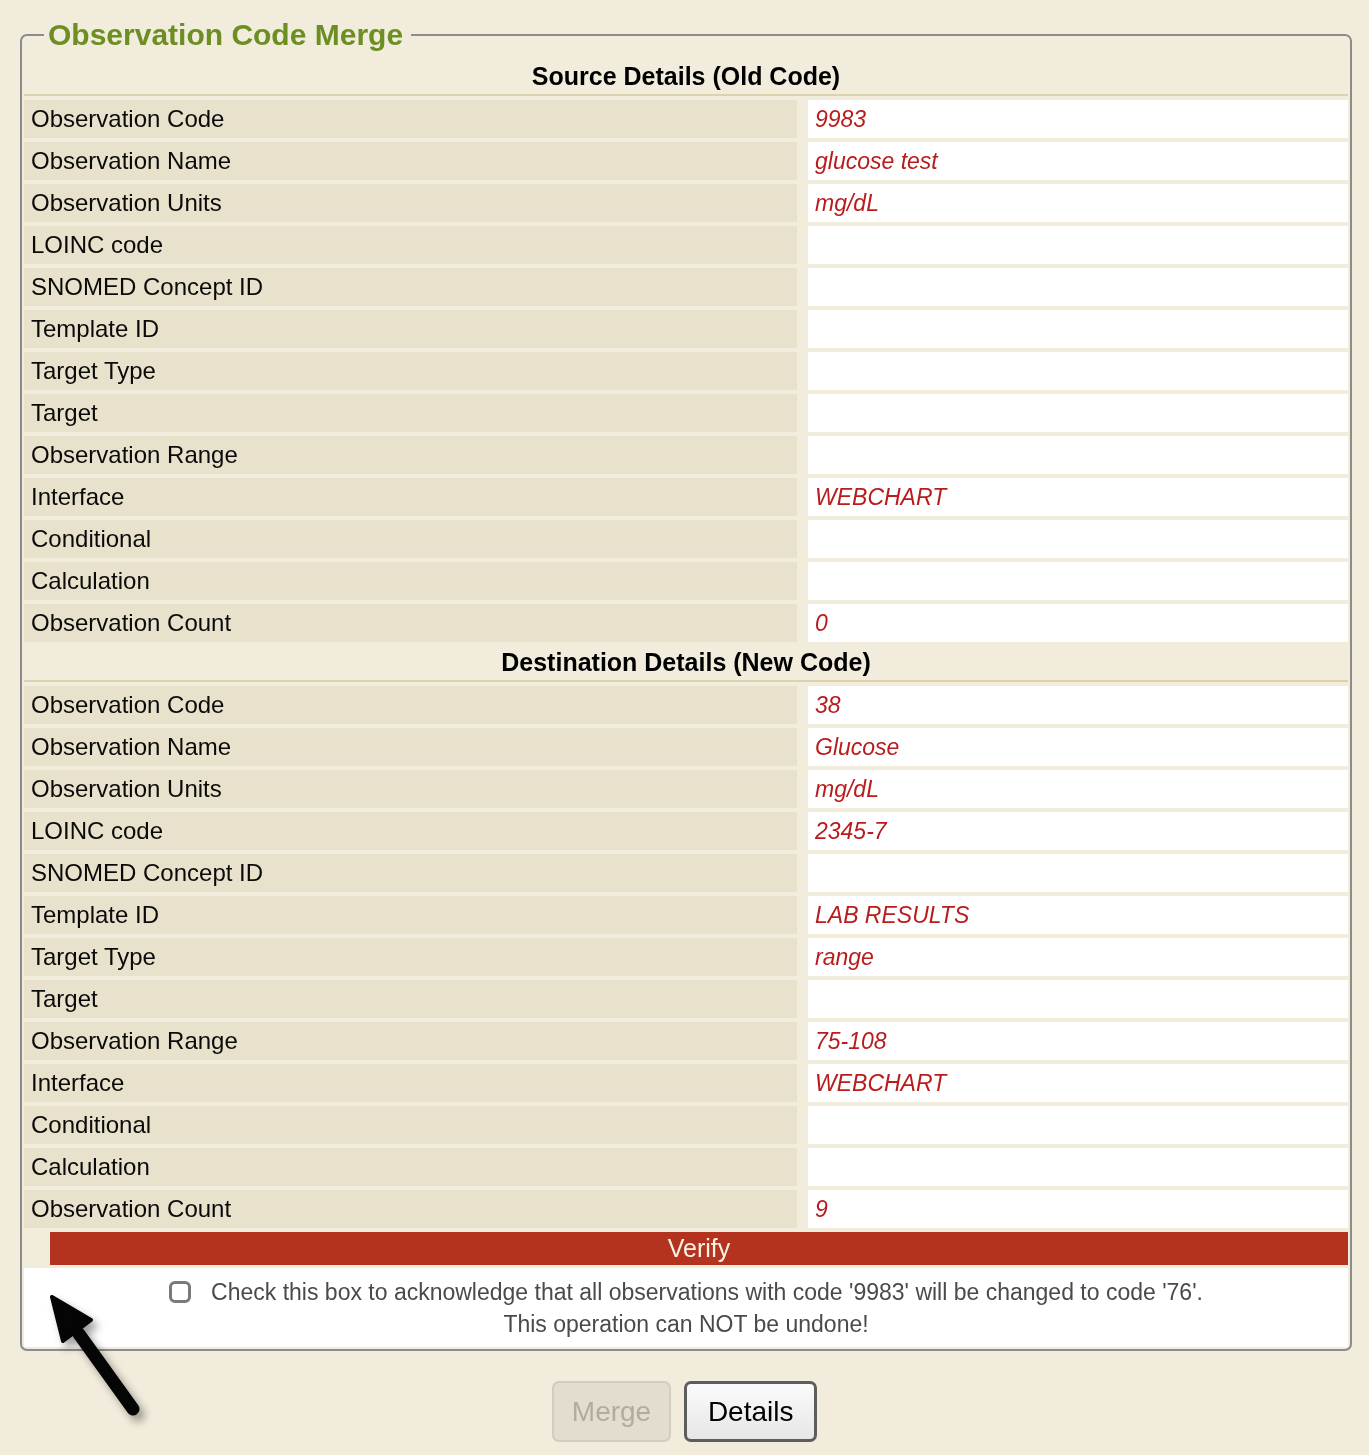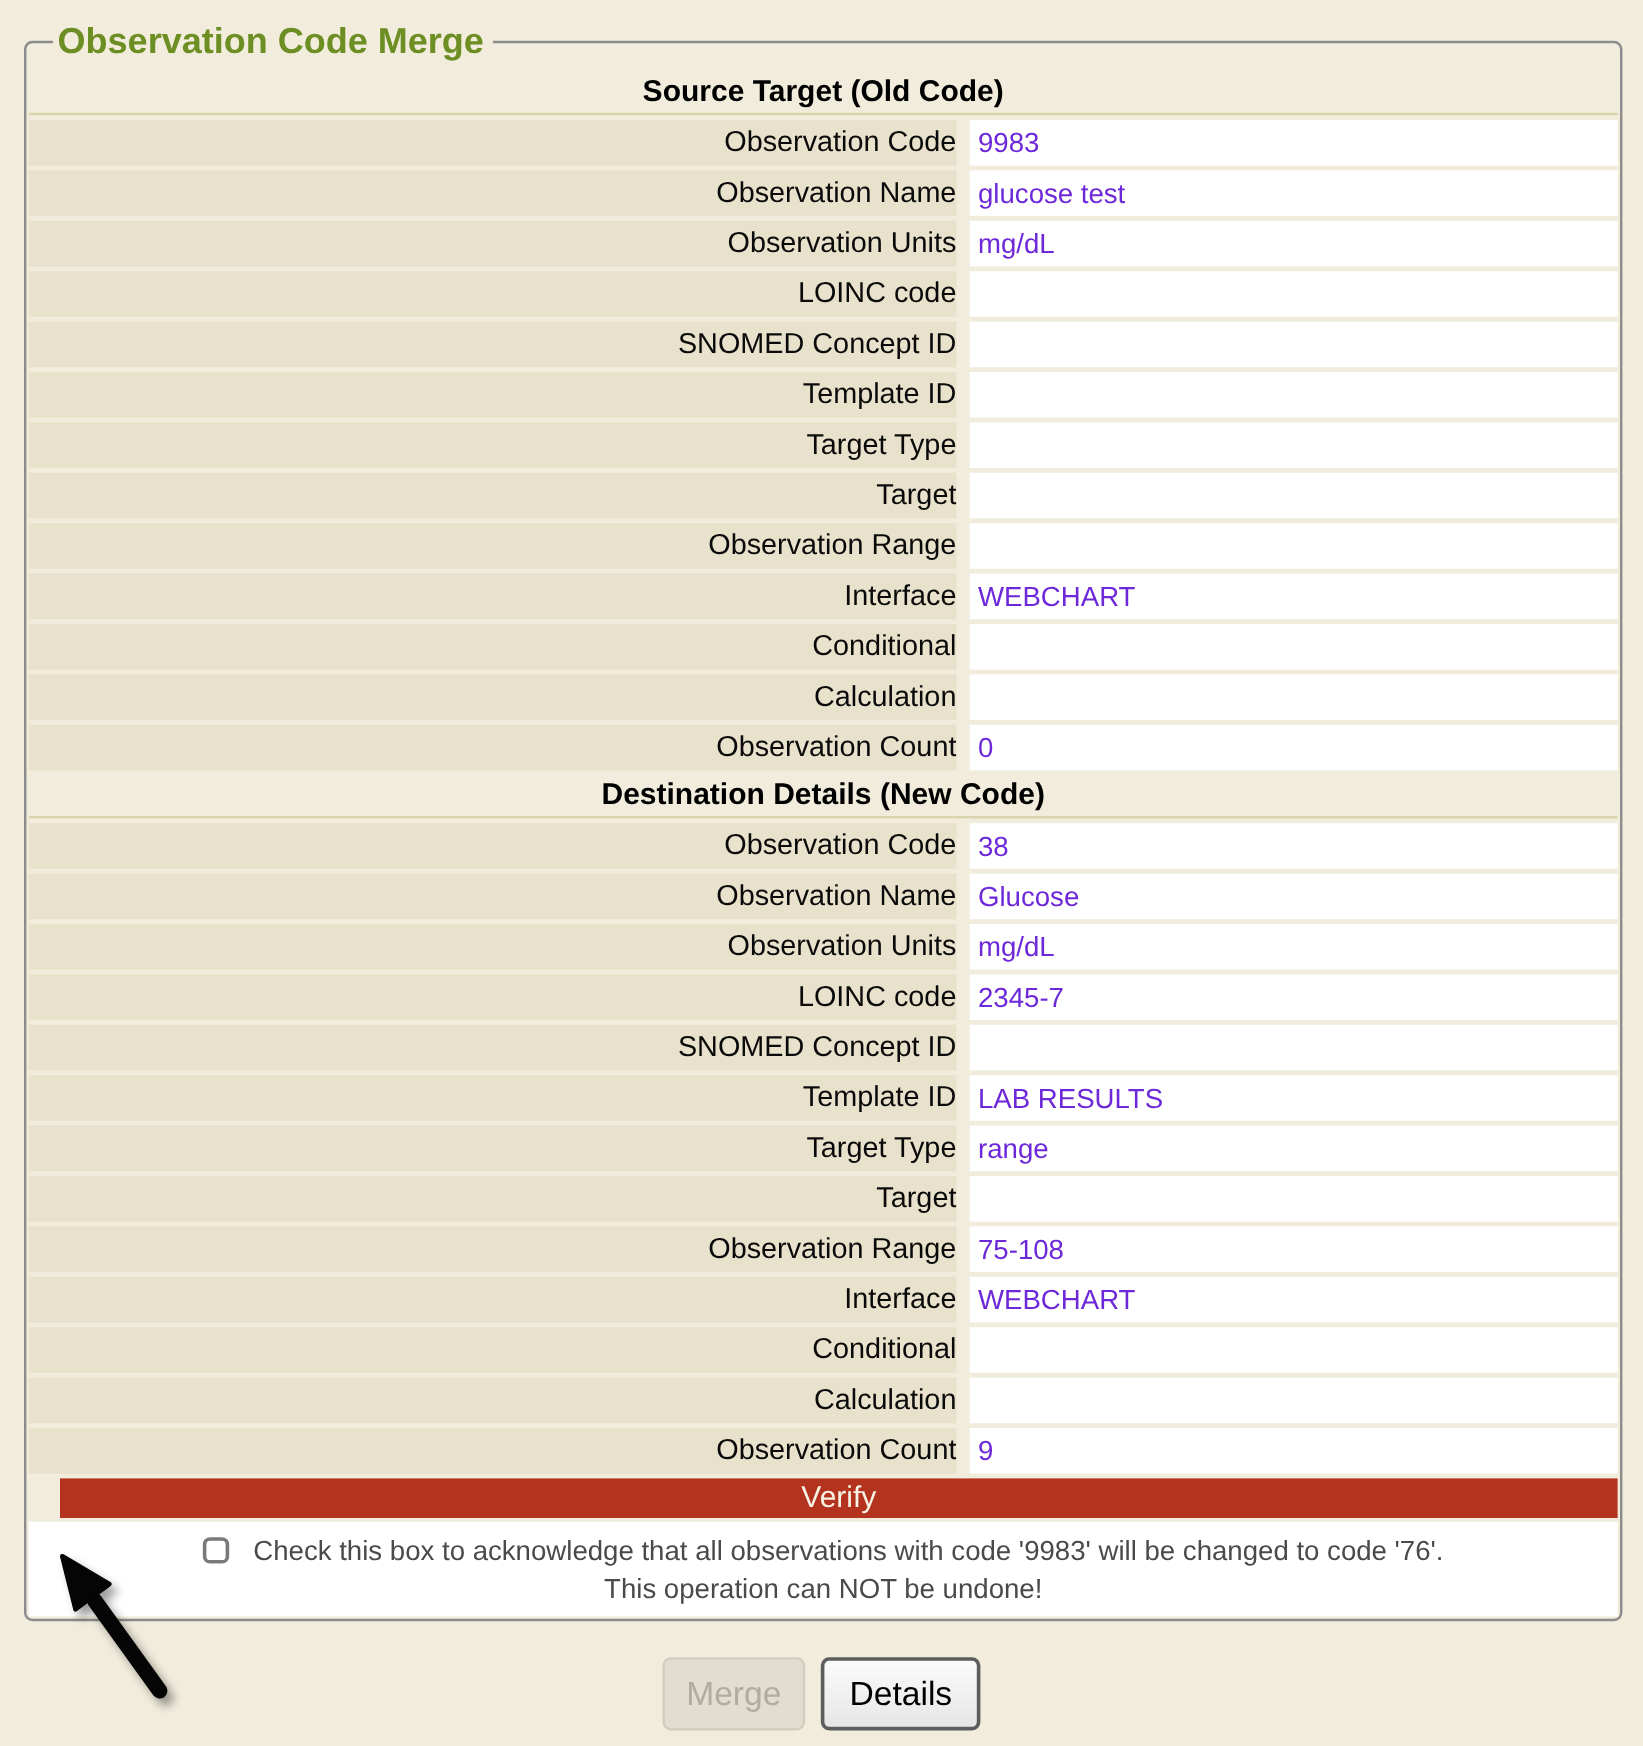--- a/index.html
+++ b/index.html
@@ -46,26 +46,26 @@
     height: 38px;
     line-height: 38px;
     padding-left: 7px;
     white-space: nowrap;
     overflow: hidden;
   }
   .cell.label {
     background: #e8e1cb;
     color: #0a0a0a;
     font-size: 24px;
-    text-align: right;
   }
   .cell.value {
     background: #ffffff;
-    color: #6d28d9;
+    color: #b91c1c;
     font-size: 23px;
+    font-style: italic;
   }
   .verify-bar {
     height: 33px;
     line-height: 33px;
     background: #b3331f;
     color: #f7f3e4;
     text-align: center;
     font-size: 25px;
     margin-bottom: 3px;
     margin-left: 26px;
@@ -124,21 +124,21 @@
   .arrow-shape { filter: drop-shadow(5px 6px 4px rgba(0,0,0,0.38)); }
 </style>
 </head>
 <body>
 
 <fieldset class="panel">
   <legend class="page-title">Observation Code Merge</legend>
 
   <div class="table">
 
-    <div class="section-header">Source Target (Old Code)</div>
+    <div class="section-header">Source Details (Old Code)</div>
 
     <div class="rows-grid">
         <div class="cell label">Observation Code</div>
         <div class="cell value">9983</div>
         <div class="cell label">Observation Name</div>
         <div class="cell value">glucose test</div>
         <div class="cell label">Observation Units</div>
         <div class="cell value">mg/dL</div>
         <div class="cell label">LOINC code</div>
         <div class="cell value"></div>

